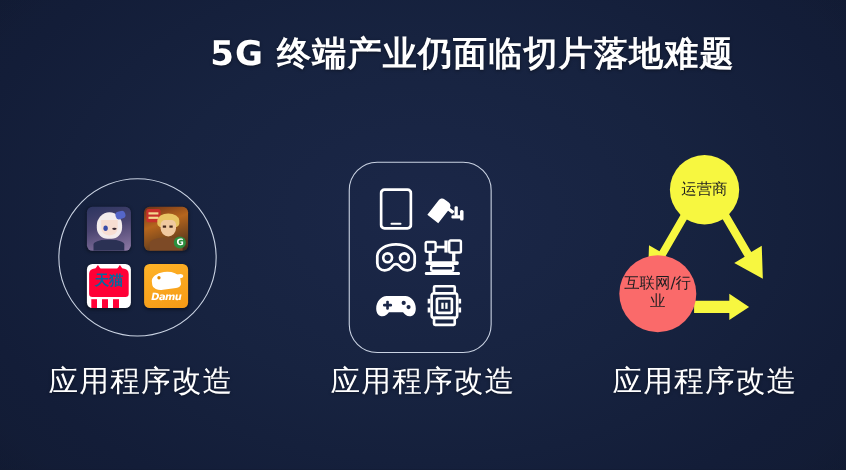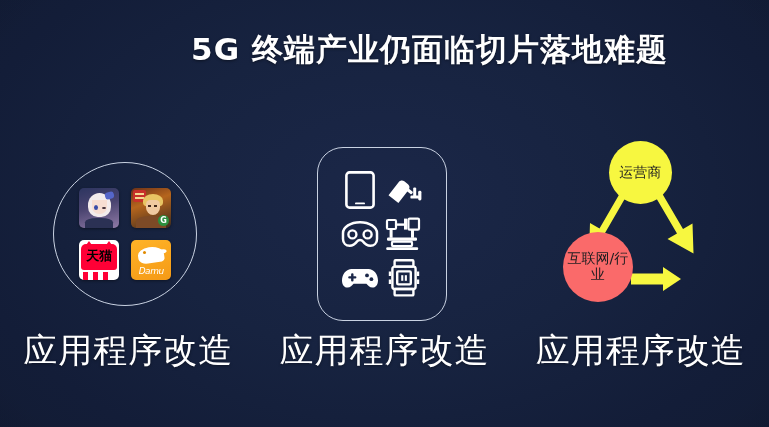--- a/index.html
+++ b/index.html
@@ -68,21 +68,21 @@
   .panel-graphic {
     height: 188px;
     width: 100%;
     display: flex;
     align-items: center;
     justify-content: center;
     position: relative;
   }
   .caption {
     color: #ffffff;
-    font-size: 34px;
+    font-size: 27px;
     letter-spacing: 1px;
     text-shadow: 0 1px 3px rgba(0,0,0,0.4);
     white-space: nowrap;
   }
 
   
   .ring {
     width: 142px;
     height: 142px;
     border-radius: 50%;
@@ -234,21 +234,21 @@
     border-right: 5px solid transparent;
     border-bottom: 7px solid #ff0036;
   }
   .ic-tmall .ear-l { left: 5px; }
   .ic-tmall .ear-r { right: 5px; }
   .ic-tmall .tm-text {
     position: absolute;
     left: 0; top: 9px;
     width: 100%;
     text-align: center;
-    color: #000000;
+    color: #0369a1;
     font-size: 13px;
     font-weight: bold;
     line-height: 1;
     letter-spacing: 0;
   }
   .ic-tmall .legs {
     position: absolute;
     left: 4px; bottom: 0;
     width: 32px; height: 8px;
     background:
@@ -285,21 +285,21 @@
     border-radius: 50%;
     z-index: 2;
   }
   .ic-orange .otext {
     position: absolute;
     left: 0; bottom: 4px;
     width: 100%;
     text-align: center;
     color: #ffffff;
     font-size: 9px;
-    font-weight: normal;
+    font-weight: bold;
     font-style: italic;
     letter-spacing: -0.5px;
   }
 
   
   .rrect {
     width: 128px;
     height: 172px;
     border: 1.5px solid #c9d2e2;
     border-radius: 26px;

